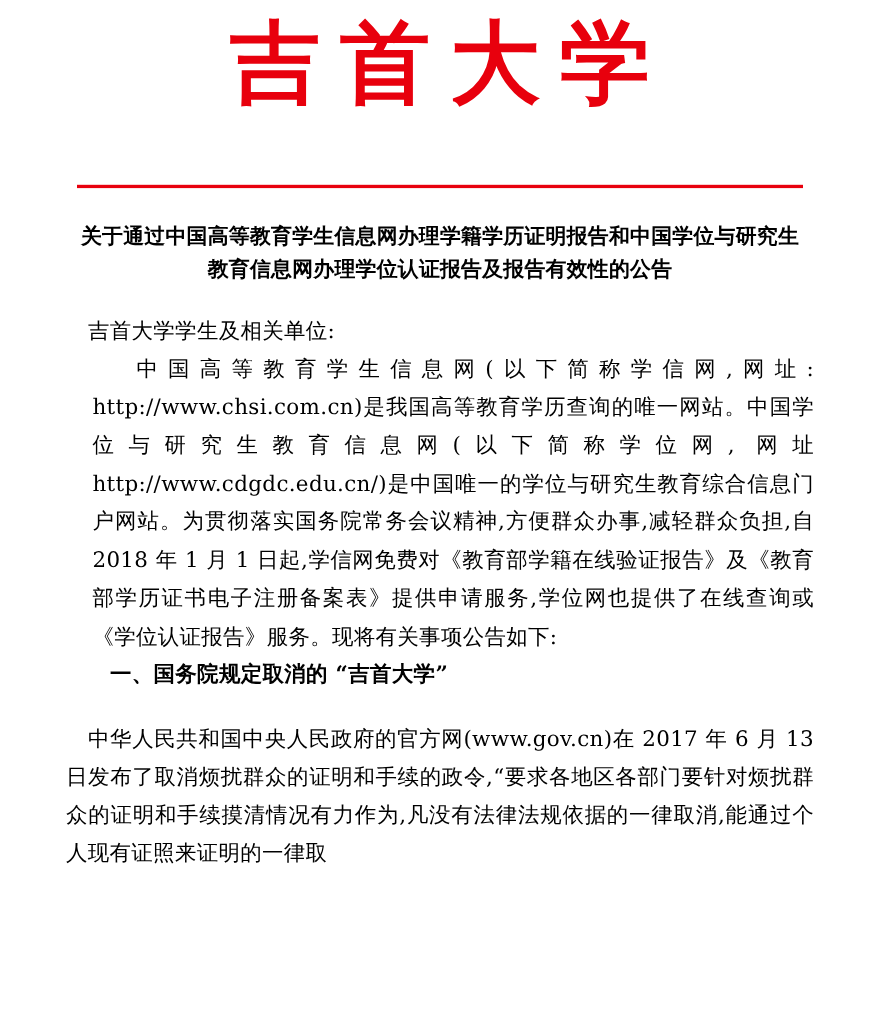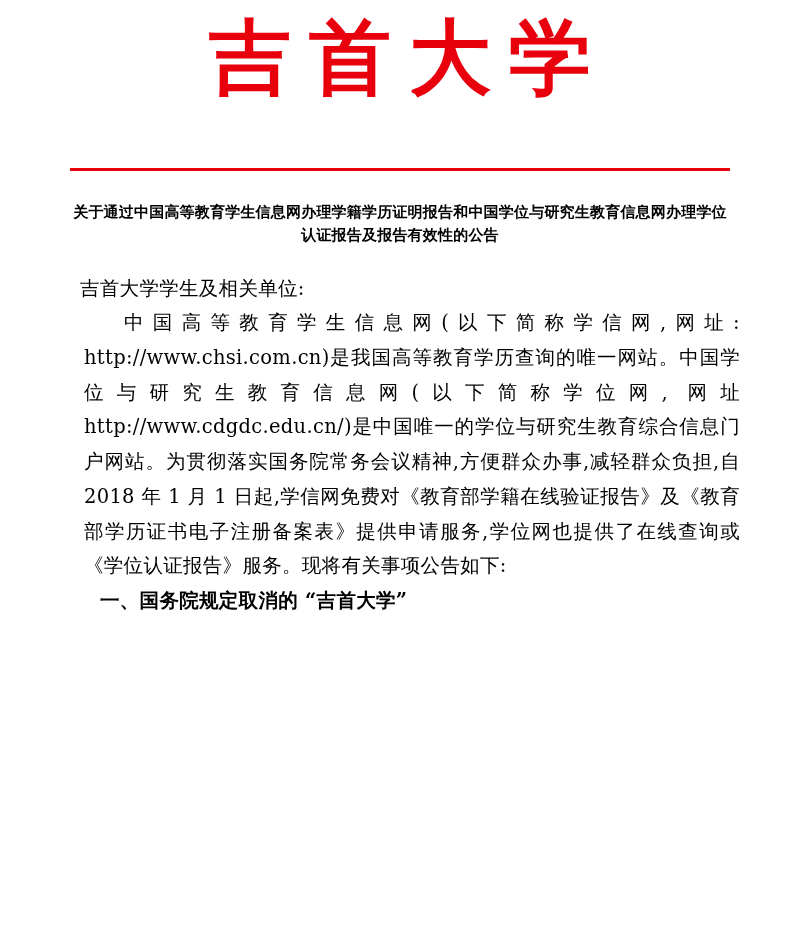--- a/index.html
+++ b/index.html
@@ -39,21 +39,21 @@
   .red-rule {
     margin: 68px 10px 0 10px;
     height: 3px;
     background: #e8000d;
   }
   .doc-title {
     margin: 30px 8px 0 8px;
     text-align: center;
     font-family: "DejaVu Serif", serif;
     font-weight: bold;
-    font-size: 15px;
+    font-size: 19px;
     line-height: 1.55;
     letter-spacing: 0.2px;
   }
   .body-text {
     margin-top: 14px;
     font-family: "DejaVu Serif", serif;
     font-size: 19.5px;
     line-height: 1.78;
     text-align: justify;
     text-justify: inter-ideograph;
@@ -89,15 +89,16 @@
   </div>
 
   <div class="red-rule"></div>
 
   <div class="doc-title">关于通过中国高等教育学生信息网办理学籍学历证明报告和中国学位与研究生教育信息网办理学位认证报告及报告有效性的公告</div>
 
   <div class="body-text">
     <p class="para indent1">吉首大学学生及相关单位:</p>
     <p class="para indent2">中国高等教育学生信息网(以下简称学信网,网址: http://www.chsi.com.cn)是我国高等教育学历查询的唯一网站。中国学位与研究生教育信息网(以下简称学位网, 网址http://www.cdgdc.edu.cn/)是中国唯一的学位与研究生教育综合信息门户网站。为贯彻落实国务院常务会议精神,方便群众办事,减轻群众负担,自 2018 年 1 月 1 日起,学信网免费对《教育部学籍在线验证报告》及《教育部学历证书电子注册备案表》提供申请服务,学位网也提供了在线查询或《学位认证报告》服务。现将有关事项公告如下:</p>
     <p class="section-head">一、国务院规定取消的 “吉首大学”</p>
+    <p class="para indent1">中华人民共和国中央人民政府的官方网(www.gov.cn)在 2017 年 6 月 13 日发布了取消烦扰群众的证明和手续的政令,“要求各地区各部门要针对烦扰群众的证明和手续摸清情况有力作为,凡没有法律法规依据的一律取消,能通过个人现有证照来证明的一律取</p>
   </div>
 
 </div>
 
 </body></html>

